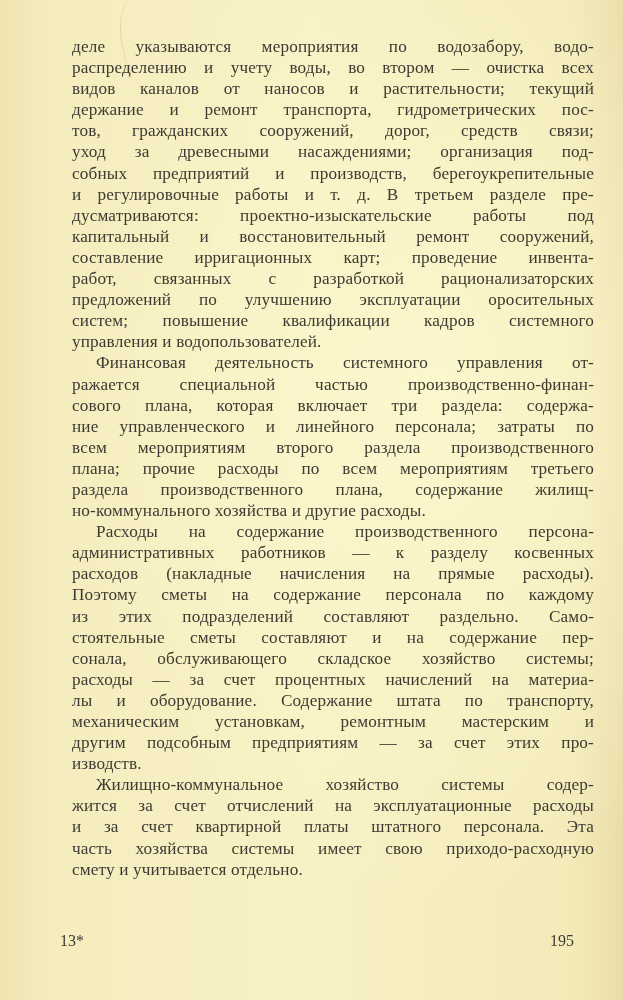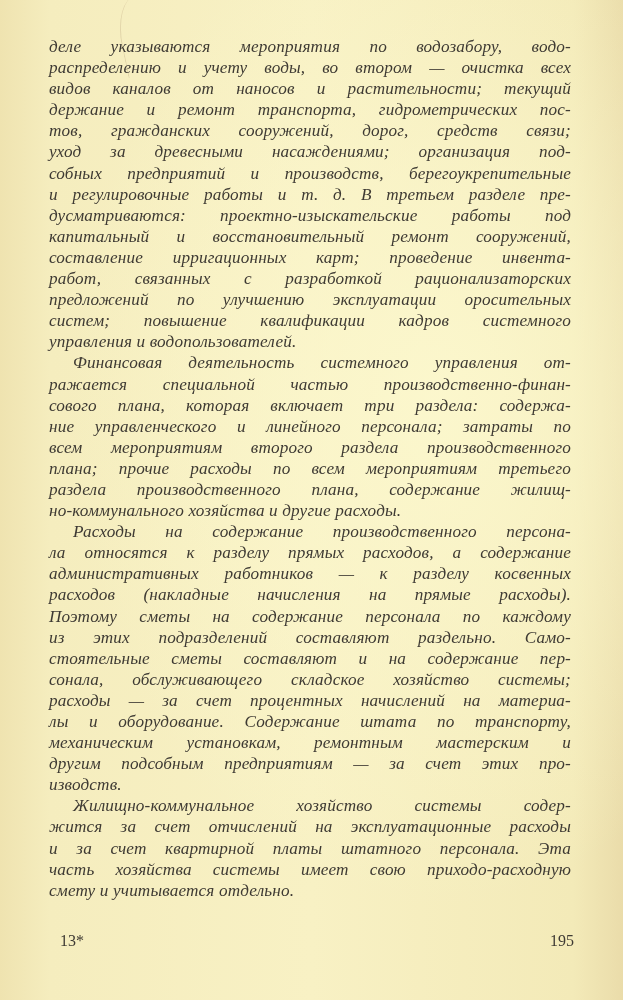--- a/index.html
+++ b/index.html
@@ -28,29 +28,28 @@
       top: 0;
       width: 40px;
       height: 80px;
       border-left: 1.5px solid rgba(200,180,140,0.45);
       border-radius: 60% 0 0 0;
       transform: rotate(-12deg);
       transform-origin: top left;
     }
     .text-block {
       position: absolute;
-      left: 49px;
+      left: 72px;
       top: 36px;
       width: 522px;
       font-family: "Liberation Serif", "DejaVu Serif", serif;
       font-size: 17.2px;
       line-height: 21.1px;
       color: #3e3a33;
       letter-spacing: 0.15px;
-      font-style: italic;
     }
     .line {
       display: block;
       white-space: nowrap;
       text-align: justify;
       text-align-last: justify;
       height: 21.1px;
     }
     .line.last {
       text-align-last: left;
@@ -103,21 +102,20 @@
       <span class="line last">управления и водопользователей.</span>
       <span class="line indent">Финансовая деятельность системного управления от-</span>
       <span class="line">ражается специальной частью производственно-финан-</span>
       <span class="line">сового плана, которая включает три раздела: содержа-</span>
       <span class="line">ние управленческого и линейного персонала; затраты по</span>
       <span class="line">всем мероприятиям второго раздела производственного</span>
       <span class="line">плана; прочие расходы по всем мероприятиям третьего</span>
       <span class="line">раздела производственного плана, содержание жилищ-</span>
       <span class="line last">но-коммунального хозяйства и другие расходы.</span>
       <span class="line indent">Расходы на содержание производственного персона-</span>
-      <span class="line">ла относятся к разделу прямых расходов, а содержание</span>
       <span class="line">административных работников — к разделу косвенных</span>
       <span class="line">расходов (накладные начисления на прямые расходы).</span>
       <span class="line">Поэтому сметы на содержание персонала по каждому</span>
       <span class="line">из этих подразделений составляют раздельно. Само-</span>
       <span class="line">стоятельные сметы составляют и на содержание пер-</span>
       <span class="line">сонала, обслуживающего складское хозяйство системы;</span>
       <span class="line">расходы — за счет процентных начислений на материа-</span>
       <span class="line">лы и оборудование. Содержание штата по транспорту,</span>
       <span class="line">механическим установкам, ремонтным мастерским и</span>
       <span class="line">другим подсобным предприятиям — за счет этих про-</span>

